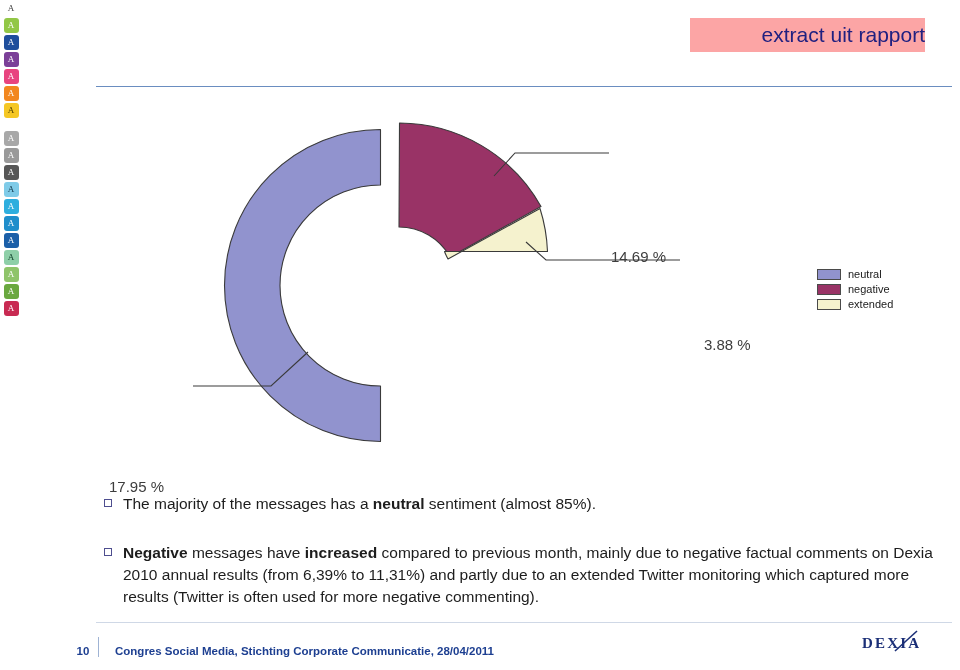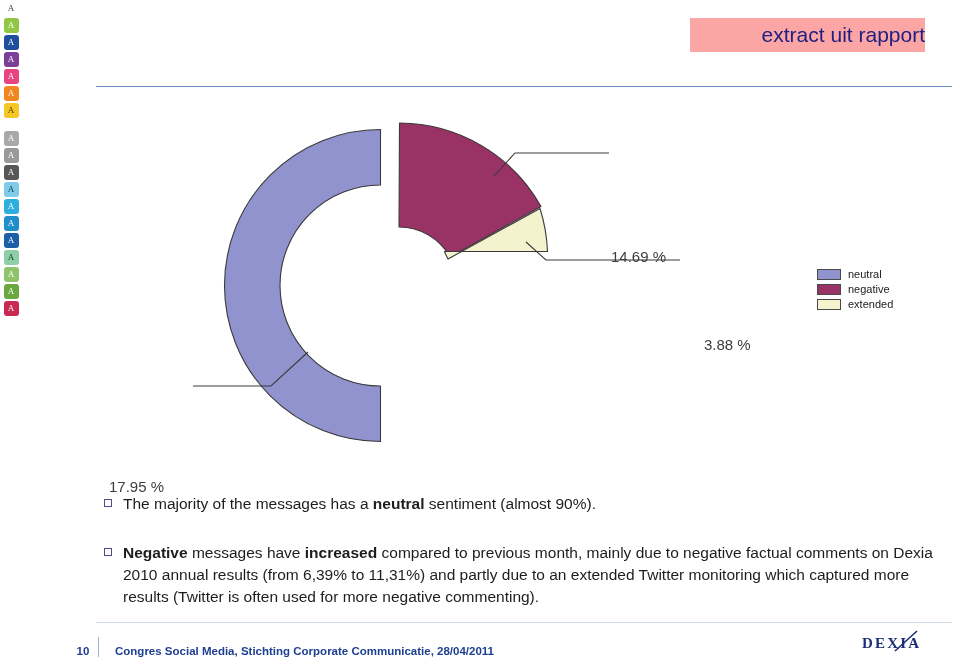--- a/index.html
+++ b/index.html
@@ -320,21 +320,21 @@
         <div class="legend-row">
           <span class="legend-key" style="background: rgb(245, 242, 206);"></span>
           <span class="legend-text">extended</span>
         </div>
       </div>
   </div>
 
   <div id="bullets">
       <div class="bullet">
         <span class="bullet-marker"></span>
-        <div class="bullet-text"><span>The majority of the messages has a </span><b>neutral</b><span> sentiment (almost 90%).</span></div>
+        <div class="bullet-text"><span>The majority of the messages has a </span><b>neutral</b><span> sentiment (almost 85%).</span></div>
       </div>
       <div class="bullet">
         <span class="bullet-marker"></span>
         <div class="bullet-text"><b>Negative</b><span> messages have </span><b>increased</b><span> compared to previous month, mainly due to negative factual comments on Dexia 2010 annual results (from 6,39% to 11,31%) and partly due to an extended Twitter monitoring which captured more results (Twitter is often used for more negative commenting).</span></div>
       </div>
     </div>
 
   <div id="footer-rule"></div>
   <div id="footer">
     <div id="page-number">10</div>

